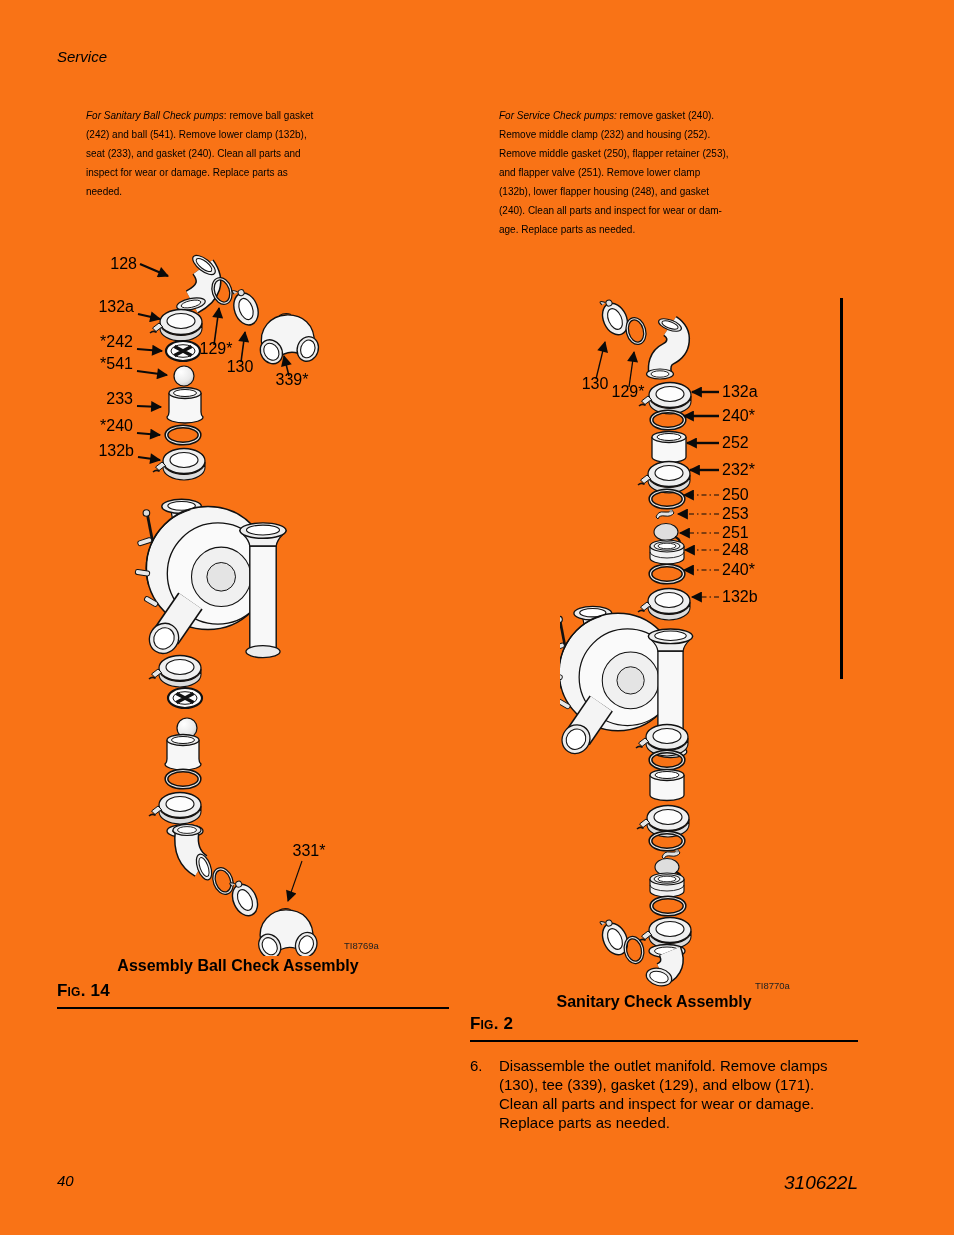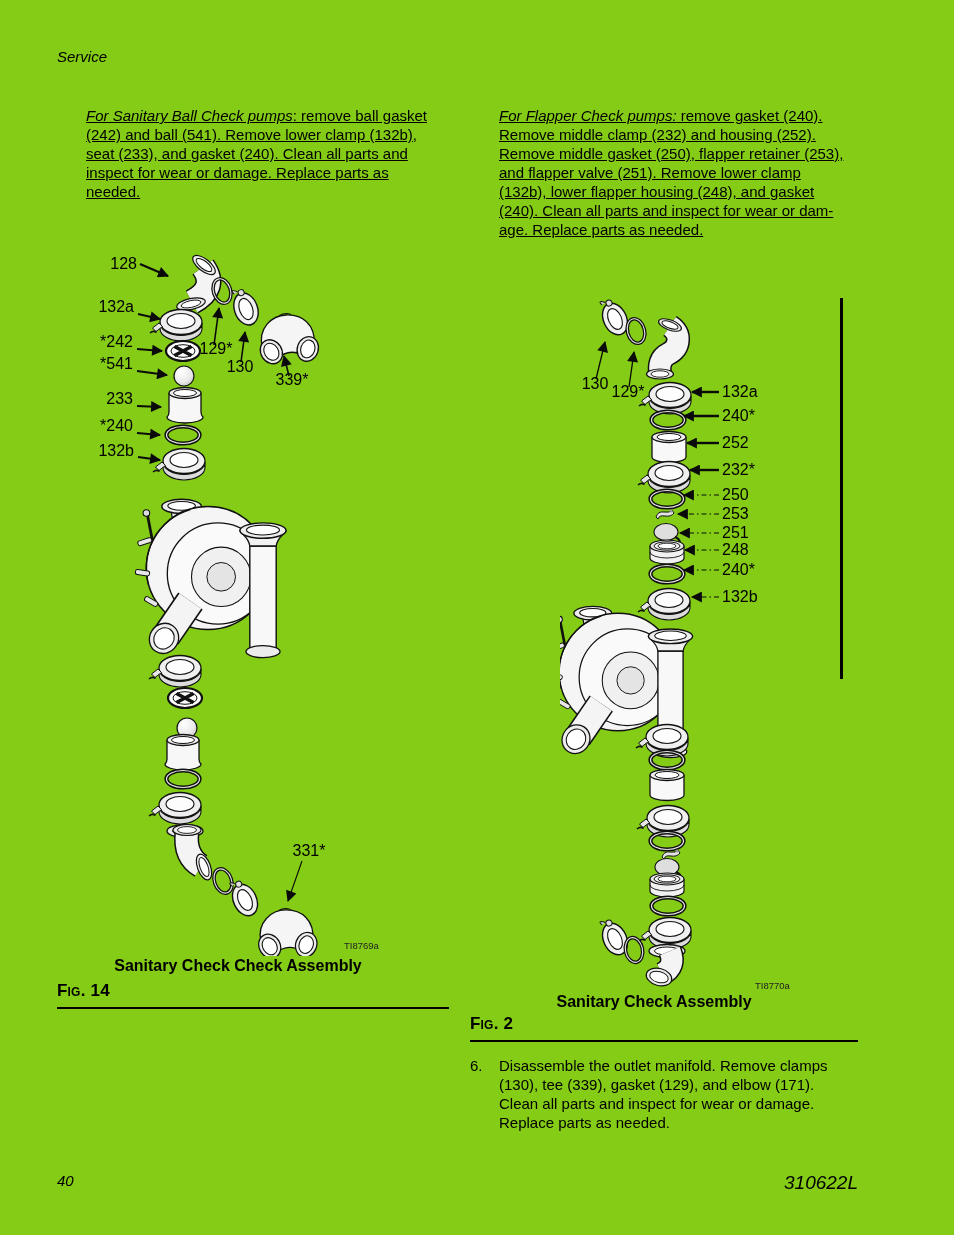--- a/index.html
+++ b/index.html
@@ -1,21 +1,21 @@
 <!DOCTYPE html>
 <html><head>
 <meta charset="utf-8">
 <style>
   html,body { margin:0; padding:0; background:#9a9a9a; }
   .page {
-    position:relative; width:954px; height:1235px; background:#84cc16;
+    position:relative; width:954px; height:1235px; background:#f97316;
     font-family:"Liberation Sans", sans-serif; color:#000; overflow:hidden;
   }
   .hdr { position:absolute; left:57px; top:48px; font-size:15px; font-style:italic; }
-  .para { position:absolute; font-size:15px; line-height:19px; width:385px;text-decoration:underline; }
+  .para { position:absolute; font-size:10px; line-height:19px; width:385px; }
   .para .lead { font-style:italic; }
   .para .bodytext { white-space:pre-line; }
   #para-left  { left:86px;  top:106px; }
   #para-right { left:499px; top:106px; }
   .figsvg { position:absolute; }
   #fig14-svg { left:88px;  top:250px; }
   #fig15-svg { left:560px; top:292px; }
   svg text { font-family:"Liberation Sans", sans-serif; fill:#000; }
   .plabel { font-size:16px; }
   .tinyref { font-size:9.5px; fill:#222; }
@@ -201,21 +201,21 @@
 <div class="page">
 
   <div class="hdr">Service</div>
 
   <div class="para" id="para-left"><span class="lead">For Sanitary Ball Check pumps</span><span class="bodytext">: remove ball gasket
 (242) and ball (541). Remove lower clamp (132b),
 seat (233), and gasket (240). Clean all parts and
 inspect for wear or damage. Replace parts as
 needed.</span></div>
 
-  <div class="para" id="para-right"><span class="lead">For Flapper Check pumps:</span><span class="bodytext"> remove gasket (240).
+  <div class="para" id="para-right"><span class="lead">For Service Check pumps:</span><span class="bodytext"> remove gasket (240).
 Remove middle clamp (232) and housing (252).
 Remove middle gasket (250), flapper retainer (253),
 and flapper valve (251). Remove lower clamp
 (132b), lower flapper housing (248), and gasket
 (240). Clean all parts and inspect for wear or dam-
 age. Replace parts as needed.</span></div>
 
   <svg class="figsvg" id="fig14-svg" width="332" height="706" viewBox="0 0 332 706">
 
     <g>
@@ -425,21 +425,21 @@
     <text class="plabel" x="162" y="227">253</text>
     <text class="plabel" x="162" y="246">251</text>
     <text class="plabel" x="162" y="263">248</text>
     <text class="plabel" x="162" y="283">240*</text>
     <text class="plabel" x="162" y="310">132b</text>
     <text class="tinyref" x="195" y="697">TI8770a</text>
   </svg>
 
   <div class="change-bar"></div>
 
-  <div class="fig-caption" id="cap14">Sanitary Check Check Assembly</div>
+  <div class="fig-caption" id="cap14">Assembly Ball Check Assembly</div>
   <div class="fig-label" id="figlab14">Fig. 14</div>
   <div class="rule" id="rule14"></div>
 
   <div class="fig-caption" id="cap15">Sanitary Check Assembly</div>
   <div class="fig-label" id="figlab15">Fig. 2</div>
   <div class="rule" id="rule15"></div>
 
   <div class="step">
     <span class="num">6.</span>
     <span class="stext">Disassemble the outlet manifold. Remove clamps

